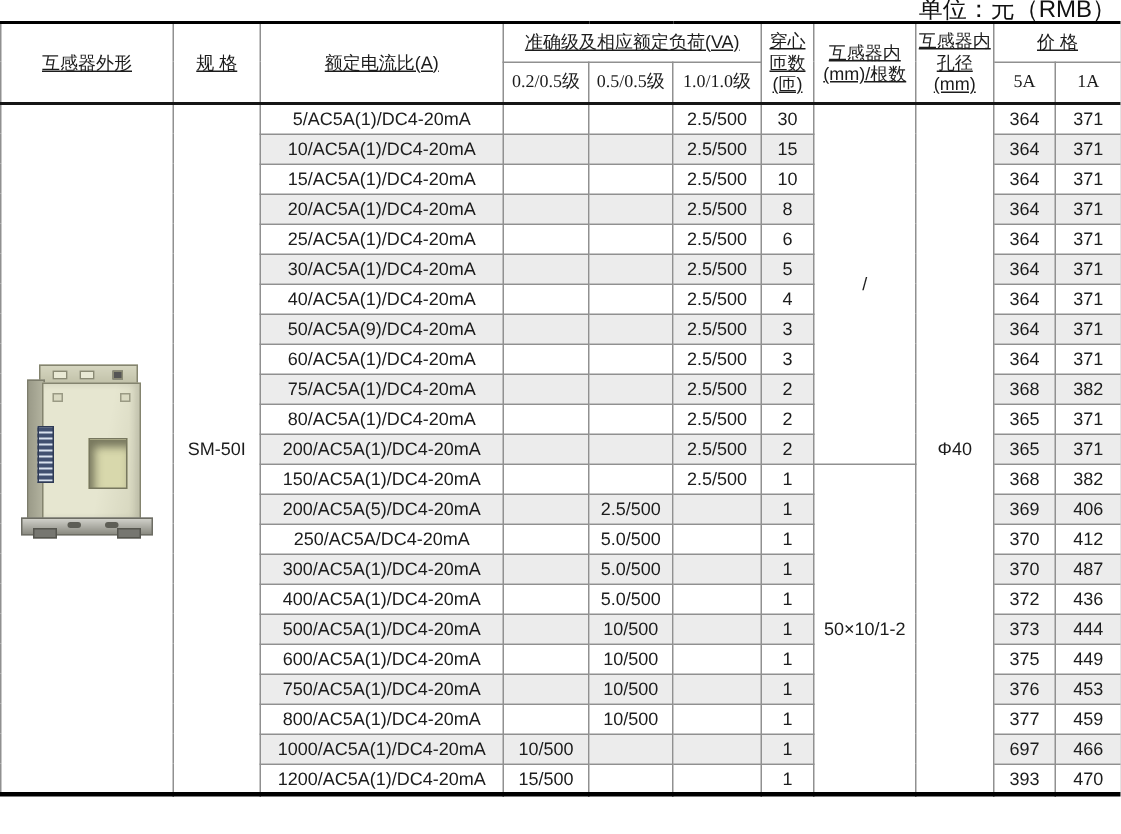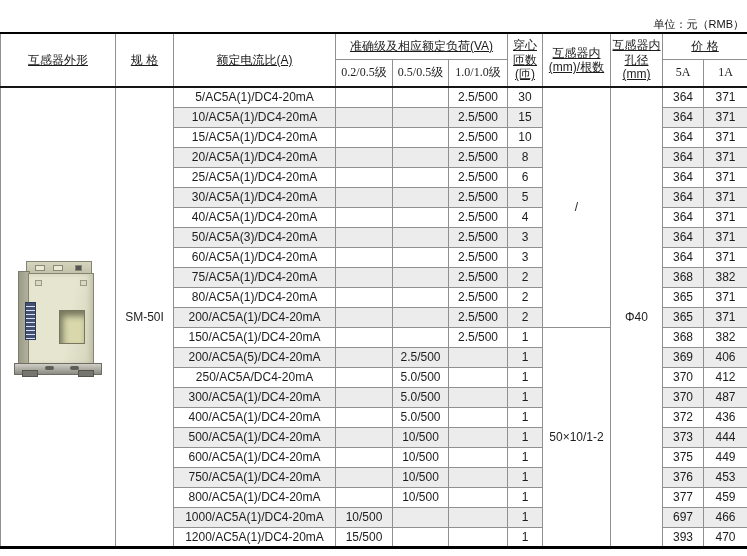--- a/index.html
+++ b/index.html
@@ -1,22 +1,22 @@
 <!DOCTYPE html>
 <html><head>
 <meta charset="utf-8">
 <style>
   * { box-sizing: border-box; margin: 0; padding: 0; }
   html, body { width: 747px; height: 556px; background: #fff; overflow: hidden; }
   body { font-family: "Liberation Sans", "DejaVu Sans", sans-serif; color: #1c1c1c; }
   .page { position: relative; width: 747px; height: 556px; }
 
   .unit-label {
-    height: 14px; line-height: 13px; font-size: 11px;
-    text-align: right; padding-right: 3px; color: #111; margin-top: 18px;
+    height: 14px; line-height: 13px; font-size: 16px;
+    text-align: right; padding-right: 3px; color: #111;
   }
 
   table.spec-table {
     width: 747px; border-collapse: collapse; table-layout: fixed;
     border-top: 2px solid #000; border-bottom: 3px solid #000;
     border-left: 1px solid #777; border-right: 1px solid #777;
   }
   .spec-table th, .spec-table td {
     border: 1px solid #909090; font-size: 12px; font-weight: normal;
     text-align: center; vertical-align: middle; padding: 0 1px;
@@ -195,21 +195,21 @@
         <tr>
           <td>40/AC5A(1)/DC4-20mA</td>
           <td></td>
           <td></td>
           <td>2.5/500</td>
           <td>4</td>
           <td>364</td>
           <td>371</td>
         </tr>
         <tr>
-          <td>50/AC5A(3)/DC4-20mA</td>
+          <td>50/AC5A(9)/DC4-20mA</td>
           <td></td>
           <td></td>
           <td>2.5/500</td>
           <td>3</td>
           <td>364</td>
           <td>371</td>
         </tr>
         <tr>
           <td>60/AC5A(1)/DC4-20mA</td>
           <td></td>

